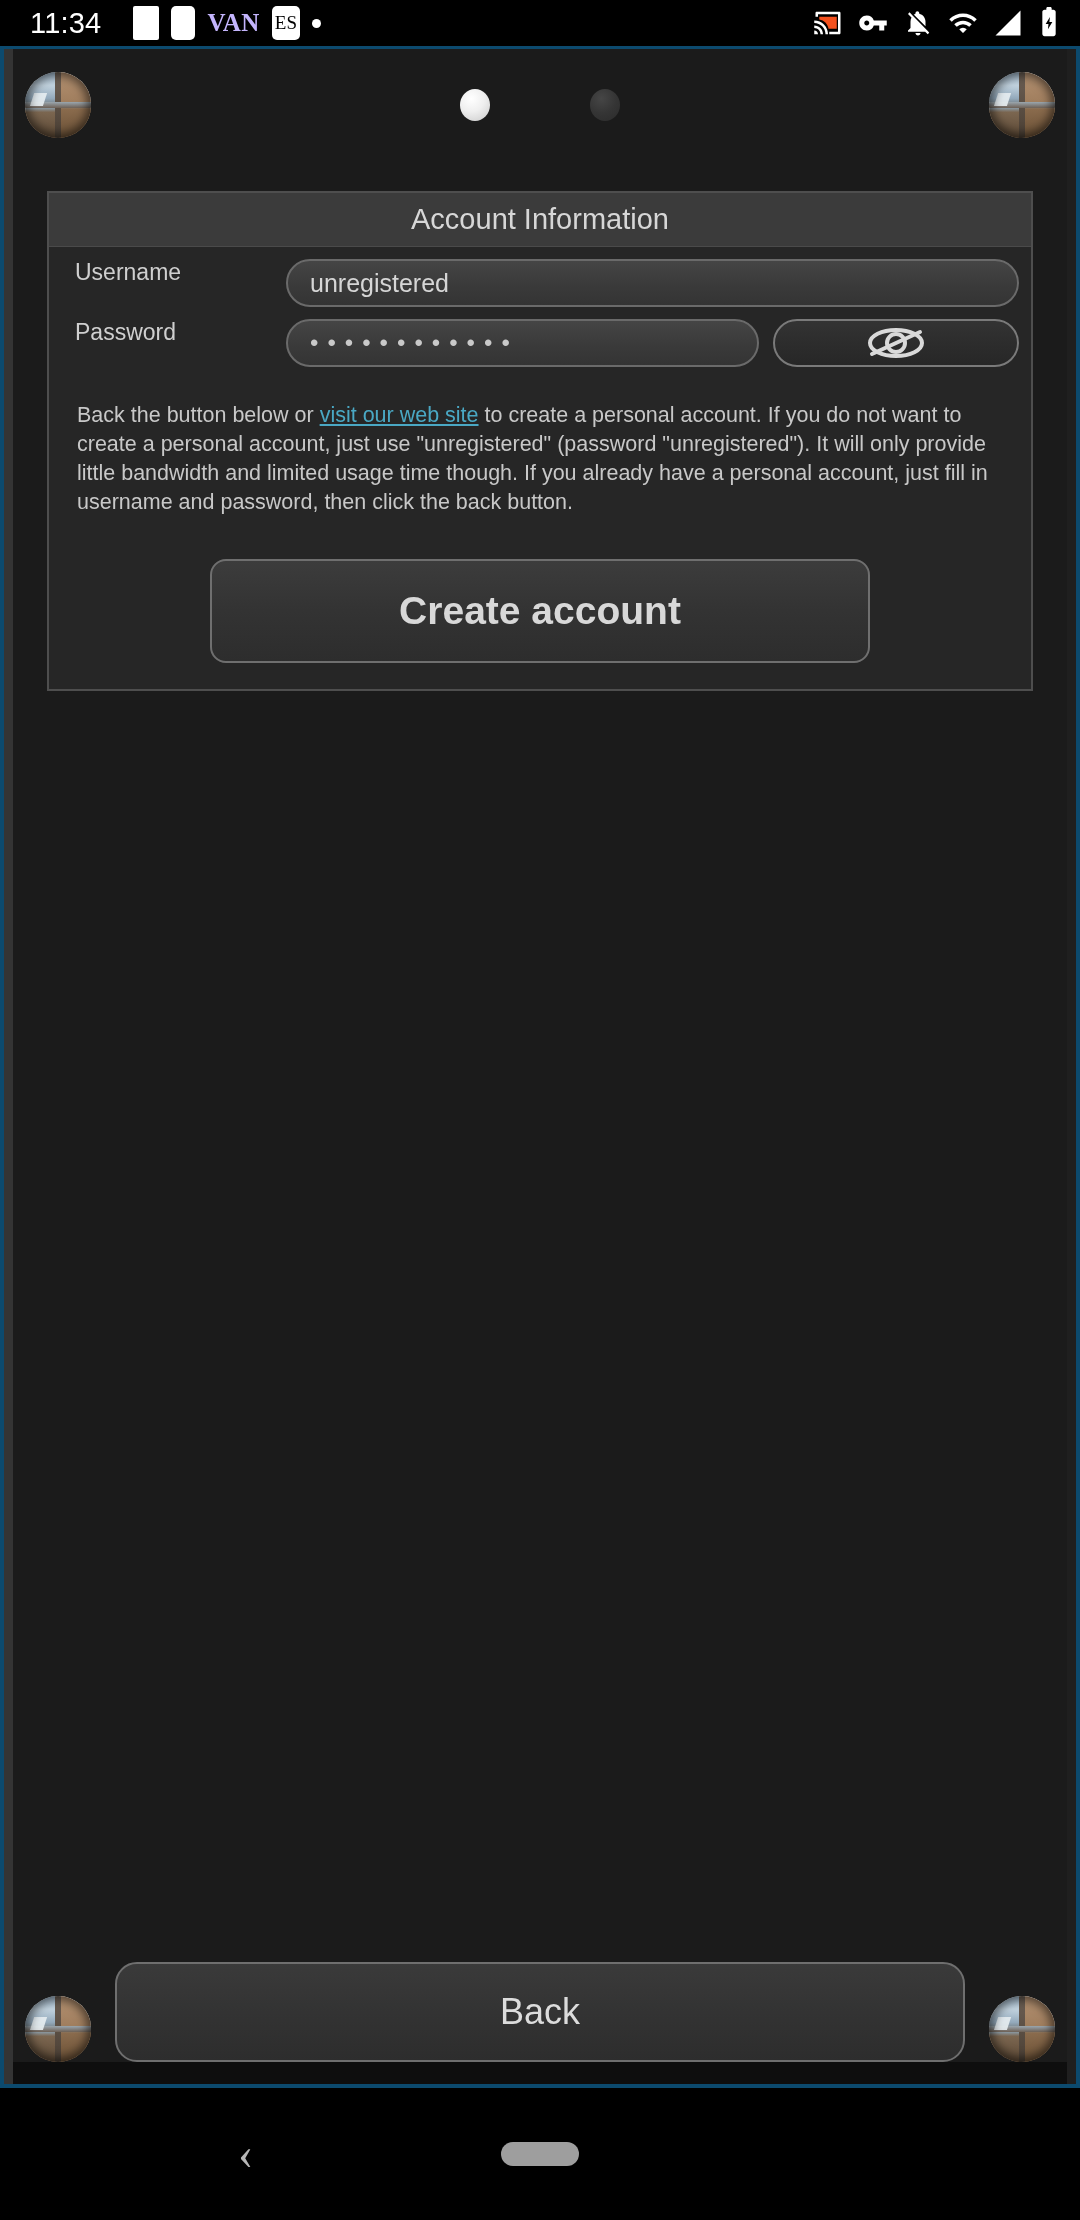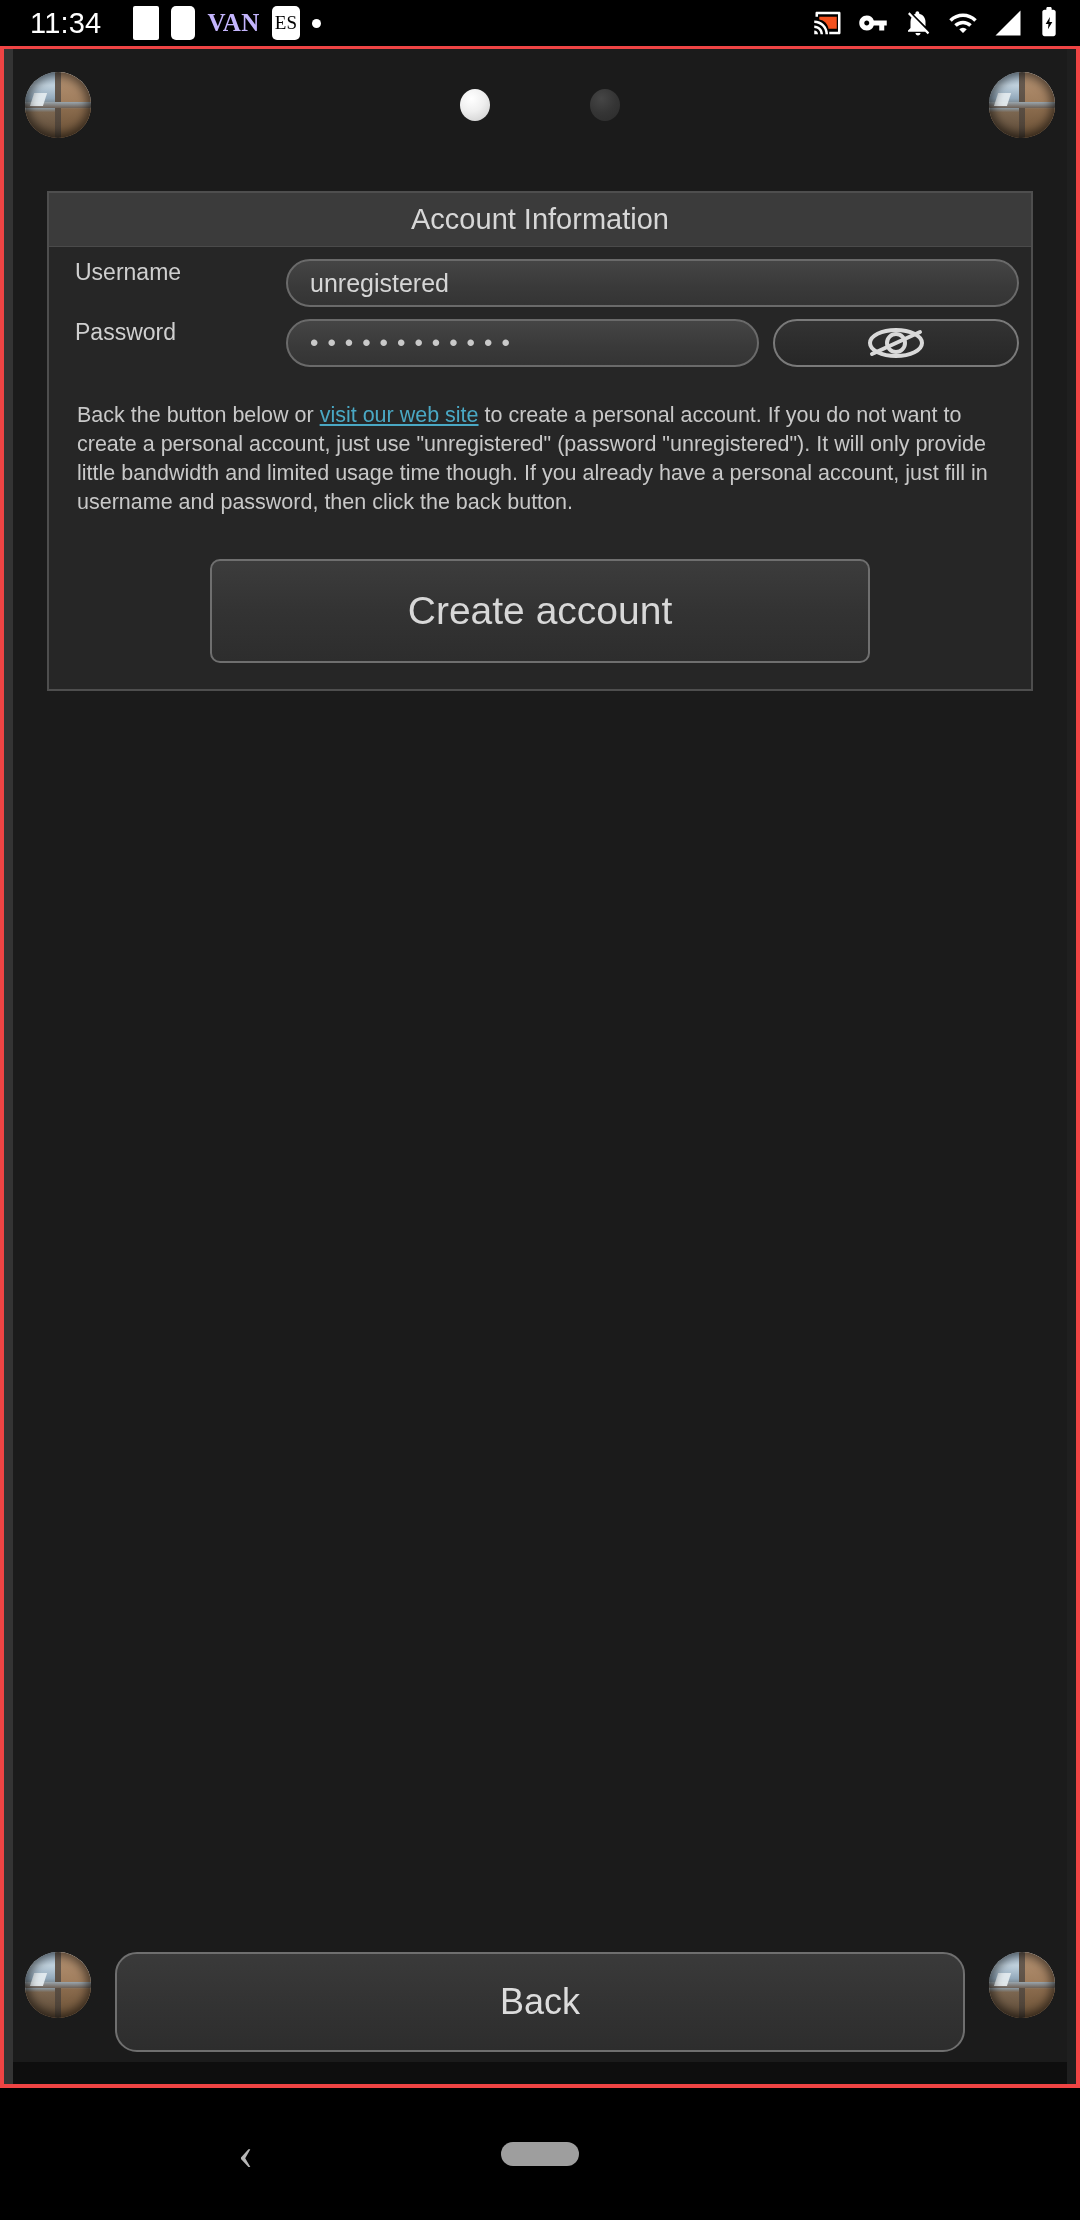--- a/index.html
+++ b/index.html
@@ -36,21 +36,21 @@
     color: #000; font-size: 19px; font-weight: 400;
     display: flex; align-items: center; justify-content: center;
     font-family: "Liberation Serif", serif;
   }
   .sb-dot { width: 9px; height: 9px; border-radius: 50%; background: #fff; }
 
   
   .app-frame {
     position: absolute; top: 46px; left: 0;
     width: 1080px; height: 2042px;
-    background: #ef4444;
+    background: #0c4a6e;
     padding: 3px 4px 4px 4px;
   }
   .app-window {
     width: 100%; height: 100%;
     background: #1b1b1b;
     border-left: 9px solid #343434;
     border-right: 9px solid #1f1f1f;
     position: relative;
     overflow: hidden;
   }
@@ -198,32 +198,32 @@
   .blurb a {
     color: #4aa8c4;
     text-decoration: underline;
   }
 
   .create-btn {
     width: 660px; height: 104px;
     margin: 42px auto 0 auto;
     background: linear-gradient(180deg,#3c3c3c 0%, #333333 50%, #2d2d2d 100%);
     border: 2px solid #6f6f6f;
-    border-radius: 10px;
+    border-radius: 16px;
     color: #d8d8d8;
     font-size: 39px;
-    display: flex; align-items: center; justify-content: center;
+    display: flex; align-items: center; justify-content: center; font-weight: bold;
   }
 
   
   .bottombar {
     position: absolute;
     left: 0; right: 0; bottom: 22px;
     height: 110px;
-    display: flex; align-items: flex-start;
+    display: flex; align-items: flex-end;
     padding: 0 12px;
     gap: 24px;
   }
   .back-btn {
     flex: 1; height: 100px;
     background: linear-gradient(180deg,#3a3a3a 0%, #333333 50%, #2d2d2d 100%);
     border: 2px solid #6f6f6f;
     border-radius: 22px;
     color: #dcdcdc;
     font-size: 36px;

